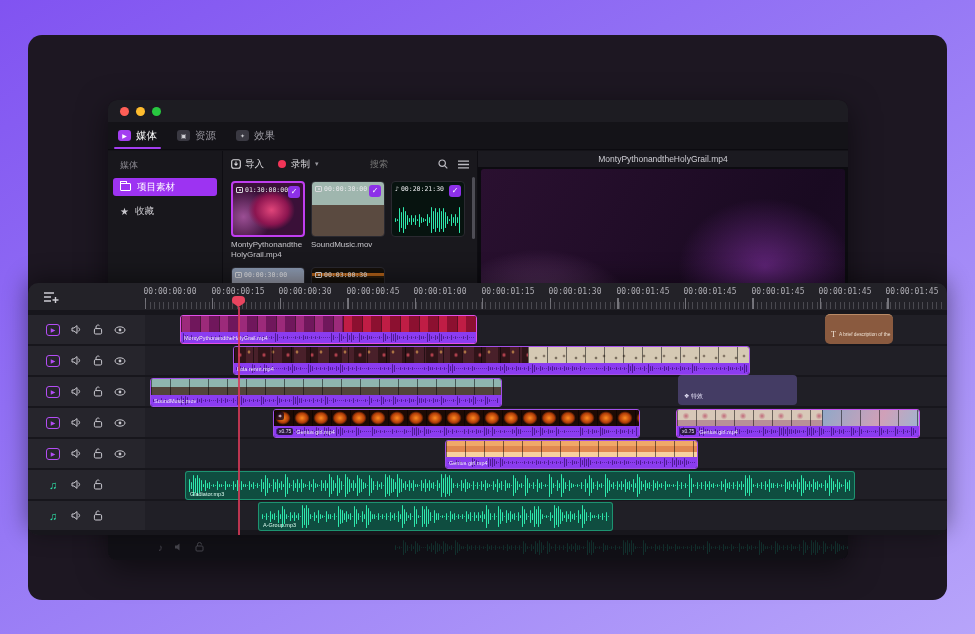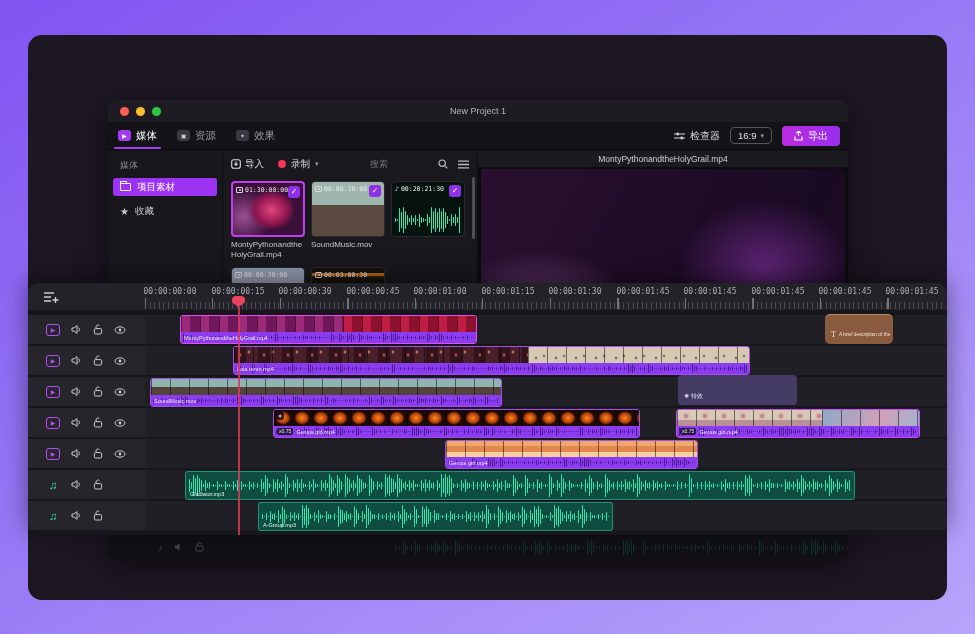--- a/index.html
+++ b/index.html
@@ -175,57 +175,34 @@
 
 <div class="backdrop"></div>
 
 <div class="app">
   <div class="titlebar">
     <div class="dots">
       <span class="dot r"></span>
       <span class="dot y"></span>
       <span class="dot g"></span>
     </div>
-    <div class="win-title">New Project 1</div>
   </div>
 
   <div class="toolbar">
     <div class="tab active">
       <span class="tab-chip">▶</span>
       <span>媒体</span>
     </div>
     <div class="tab">
       <span class="tab-chip">▣</span>
       <span>资源</span>
     </div>
     <div class="tab">
       <span class="tab-chip">✦</span>
       <span>效果</span>
-    </div>
-    <div class="right-actions">
-      <div class="insp">
-        <svg width="11" height="10" viewBox="0 0 11 10">
-          <line x1="0" y1="3" x2="11" y2="3" stroke="#d6d5da" stroke-width="1.2"></line>
-          <line x1="0" y1="7" x2="11" y2="7" stroke="#d6d5da" stroke-width="1.2"></line>
-          <rect x="2.5" y="1.4" width="2.4" height="3.2" rx="1" fill="#d6d5da"></rect>
-          <rect x="6.5" y="5.4" width="2.4" height="3.2" rx="1" fill="#d6d5da"></rect>
-        </svg>
-        <span>检查器</span>
-      </div>
-      <div class="ratio-chip">
-        <span>16:9</span>
-        <span class="caret">▾</span>
-      </div>
-      <div class="export-btn">
-        <svg width="9" height="10" viewBox="0 0 9 10">
-          <path d="M4.5 0 L4.5 5 M2.2 2.2 L4.5 0 L6.8 2.2" stroke="#fff" stroke-width="1.2" fill="none"></path>
-          <path d="M1 5.5 L1 9 L8 9 L8 5.5" stroke="#fff" stroke-width="1.2" fill="none"></path>
-        </svg>
-        <span>导出</span>
-      </div>
     </div>
   </div>
 
   <div class="workspace">
     <div class="sidebar">
       <div class="sb-header">媒体</div>
       <div class="sb-item sel">
         <span class="folder-ic"></span>
         <span>项目素材</span>
       </div>

